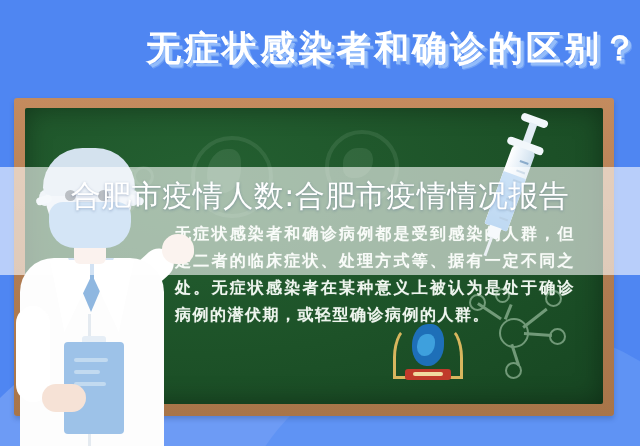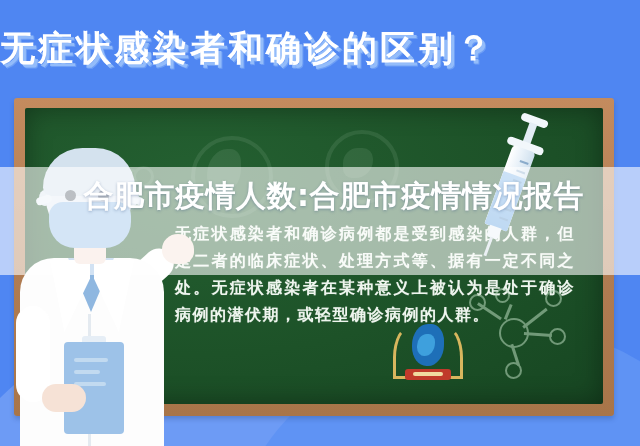--- a/index.html
+++ b/index.html
@@ -48,21 +48,21 @@
 
   
   .header {
     position: absolute;
     left: 0;
     top: 0;
     width: 640px;
     height: 96px;
     display: flex;
     align-items: center;
-    justify-content: flex-start;
+    justify-content: flex-end;
   }
   .header-title {
     font-size: 35px;
     font-weight: bold;
     color: #ffffff;
     letter-spacing: 3px;
     white-space: nowrap;
     text-shadow:
       3px 3px 0 rgba(150,190,250,0.95),
       4px 4px 0 rgba(130,175,248,0.6);
@@ -442,24 +442,24 @@
     height: 108px;
     background: rgba(255,255,255,0.60);
   }
   .overlay-title {
     position: absolute;
     left: 0;
     top: 176px;
     width: 640px;
     padding: 0 56px;
     box-sizing: border-box;
-    text-align: right;
+    text-align: center;
     color: #ffffff;
     font-size: 30px;
-    font-weight: bold;
+    font-weight: normal;
     line-height: 40px;
     letter-spacing: 0.5px;
     text-shadow: 0 1px 3px rgba(40,70,120,0.35);
   }
 </style>
 </head>
 <body>
 
 <div id="stage">
 

